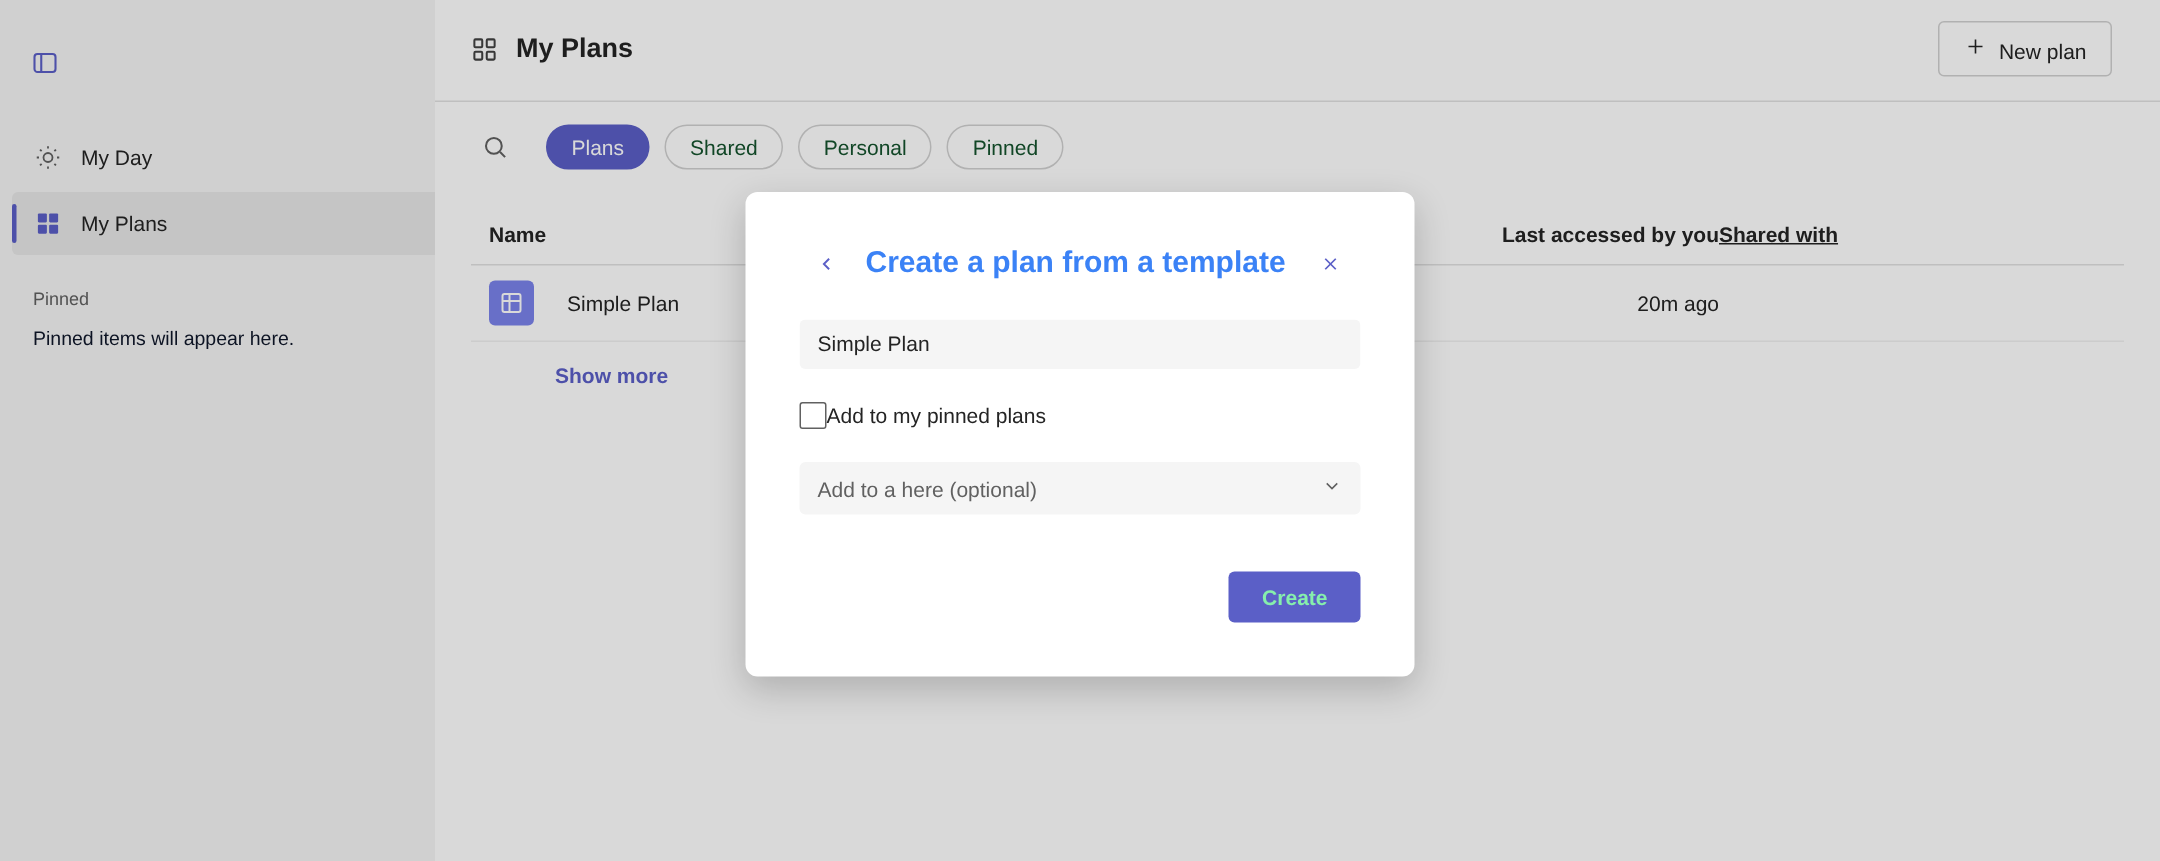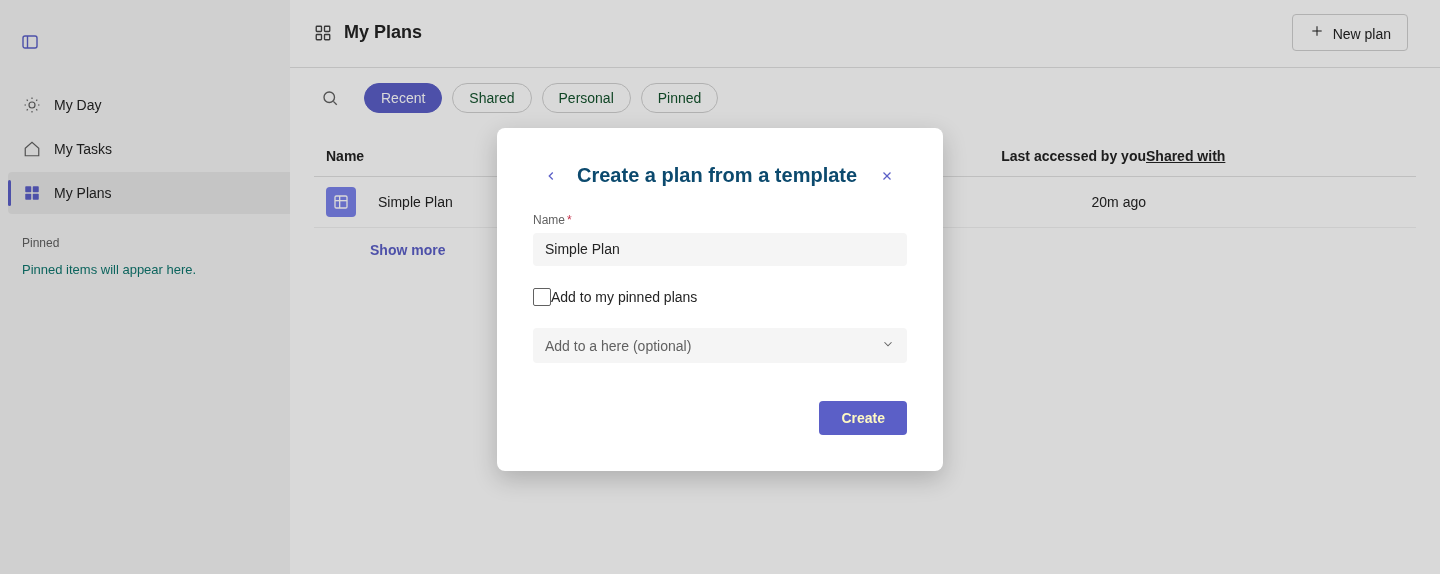--- a/index.html
+++ b/index.html
@@ -8,21 +8,21 @@
     
     .sidebar { position: absolute; left: 0; top: 16px; width: 340px; height: 100%; background: #f5f5f5; border-right: 1px solid #be185d; }
     .sidebar-toggle { position: absolute; top: 18px; left: 22px; width: 16px; height: 16px; }
     .nav-list { margin-top: 68px; padding: 0 8px; }
     .nav-item { display: flex; align-items: center; padding: 11px 14px; border-radius: 4px; cursor: pointer; font-size: 14px; color: #242424; margin-bottom: 2px; }
     .nav-item.active { background: #e8e8e8; position: relative; }
     .nav-item.active::before { content: ''; position: absolute; left: 0; top: 8px; bottom: 8px; width: 3px; background: #5b5fc7; border-radius: 2px; }
     .nav-icon { width: 20px; height: 20px; margin-right: 12px; display: inline-flex; align-items: center; justify-content: center; color: #616161; }
     .pinned-section { padding: 20px 22px 0; }
     .pinned-label { font-size: 12px; color: #616161; margin-bottom: 12px; }
-    .pinned-empty { font-size: 13px; color: #0f766e; }
+    .pinned-empty { font-size: 13px; color: #0f172a; }
     
     
     .main { position: absolute; left: 290px; top: 0; right: 0; height: 100%; background: #fff; }
     .main-header { display: flex; align-items: center; justify-content: space-between; padding: 14px 32px 16px 24px; border-bottom: 1px solid #e1e1e1; }
     .main-title-wrap { display: flex; align-items: center; gap: 12px; }
     .grid-icon { width: 18px; height: 18px; color: #424242; }
     .main-title { font-size: 18px; font-weight: 700; color: #242424; }
     .new-plan-btn { display: flex; align-items: flex-end; gap: 8px; padding: 8px 16px; background: #fff; border: 1px solid #d1d1d1; border-radius: 4px; font-size: 14px; color: #242424; cursor: pointer; }
     
     
@@ -41,32 +41,32 @@
     .plan-icon { width: 30px; height: 30px; background: #7b83eb; border-radius: 4px; margin-right: 22px; display: flex; align-items: center; justify-content: center; color: #fff; }
     .show-more { padding: 14px 56px; font-size: 14px; font-weight: 600; color: #5b5fc7; cursor: pointer; }
     
     
     .overlay { position: absolute; inset: 0; background: rgba(0,0,0,0.15); }
     
     
     .modal { position: absolute; left: 497px; top: 128px; width: 446px; background: #fff; border-radius: 8px; box-shadow: 0 8px 24px rgba(0,0,0,0.2); padding: 36px 36px 36px 36px; }
     .modal-head { display: flex; align-items: center; gap: 16px; margin-bottom: 26px; margin-left: 8px; }
     .back-btn { width: 20px; height: 20px; cursor: pointer; color: #5b5fc7; display: flex; align-items: center; justify-content: center;}
-    .modal-title { font-size: 20px; font-weight: 700; color: #0c4a6e; flex: none; }
+    .modal-title { font-size: 20px; font-weight: 700; color: #3b82f6; flex: none; }
     .close-btn { width: 20px; height: 20px; cursor: pointer; color: #5b5fc7; display: flex; align-items: center; justify-content: center; margin-left: 4px; }
     .form-label { font-size: 12px; color: #616161; margin-bottom: 6px; display: block; }
     .required { color: #c4314b; margin-left: 2px; }
     .text-input { width: 100%; padding: 8px 12px; font-size: 14px; color: #242424; background: #f5f5f5; border: none; border-bottom: 1px solid transparent; border-radius: 4px; outline: none; }
     .checkbox-row { display: flex; align-items: center; gap: 0; margin-top: 22px; }
     .checkbox { width: 18px; height: 18px; border: 1px solid #616161; border-radius: 2px; cursor: pointer; }
     .checkbox-label { font-size: 14px; color: #242424; }
     .select-wrap { position: relative; margin-top: 22px; }
     .select { width: 100%; padding: 9px 12px; font-size: 14px; color: #616161; background: #f5f5f5; border: none; border-radius: 4px; cursor: pointer; display: flex; align-items: center; justify-content: space-between; }
     .modal-footer { display: flex; justify-content: flex-end; margin-top: 38px; }
-    .create-btn { padding: 9px 22px; background: #5b5fc7; color: #fef9c3; font-size: 14px; font-weight: 600; border: none; border-radius: 4px; cursor: pointer; }
+    .create-btn { padding: 9px 22px; background: #5b5fc7; color: #86efac; font-size: 14px; font-weight: 600; border: none; border-radius: 4px; cursor: pointer; }
   </style>
 </head>
 <body>
 
 <aside class="sidebar">
   <div class="sidebar-toggle">
     <svg viewBox="0 0 16 16" fill="none" stroke="#5b5fc7" stroke-width="1.4">
         <rect x="1" y="2" width="14" height="12" rx="2"></rect>
         <line x1="5.5" y1="2" x2="5.5" y2="14"></line>
       </svg>
@@ -81,28 +81,20 @@
             <line x1="4.93" y1="4.93" x2="6.34" y2="6.34"></line>
             <line x1="17.66" y1="17.66" x2="19.07" y2="19.07"></line>
             <line x1="2" y1="12" x2="4" y2="12"></line>
             <line x1="20" y1="12" x2="22" y2="12"></line>
             <line x1="4.93" y1="19.07" x2="6.34" y2="17.66"></line>
             <line x1="17.66" y1="6.34" x2="19.07" y2="4.93"></line>
           </svg>
       </span>
       <span>My Day</span>
     </div>
-    <div class="nav-item">
-      <span class="nav-icon">
-        <svg width="18" height="18" viewBox="0 0 24 24" fill="none" stroke="currentColor" stroke-width="1.6">
-            <path d="M3 11 L12 3 L21 11 L21 21 L3 21 Z"></path>
-          </svg>
-      </span>
-      <span>My Tasks</span>
-    </div>
     <div class="nav-item active">
       <span class="nav-icon" style="color:#5b5fc7">
         <svg width="18" height="18" viewBox="0 0 24 24" fill="currentColor">
             <rect x="3" y="3" width="8" height="8" rx="1"></rect>
             <rect x="13" y="3" width="8" height="8" rx="1"></rect>
             <rect x="3" y="13" width="8" height="8" rx="1"></rect>
             <rect x="13" y="13" width="8" height="8" rx="1"></rect>
           </svg>
       </span>
       <span>My Plans</span>
@@ -138,21 +130,21 @@
     </button>
   </div>
 
   <div class="filter-bar">
     <button class="search-btn">
       <svg width="18" height="18" viewBox="0 0 24 24" fill="none" stroke="currentColor" stroke-width="1.8">
           <circle cx="11" cy="11" r="7"></circle>
           <line x1="21" y1="21" x2="16.5" y2="16.5"></line>
         </svg>
     </button>
-    <button class="filter-pill active">Recent</button>
+    <button class="filter-pill active">Plans</button>
     <button class="filter-pill">Shared</button>
     <button class="filter-pill">Personal</button>
     <button class="filter-pill">Pinned</button>
   </div>
 
   <div class="table-wrap">
     <div class="table-header">
       <div class="col-name">Name</div>
       <div class="col-accessed">Last accessed by you</div>
       <div class="col-shared">Shared with</div>
@@ -186,23 +178,20 @@
     </span>
     <h2 class="modal-title">Create a plan from a template</h2>
     <span class="close-btn">
       <svg width="14" height="14" viewBox="0 0 24 24" fill="none" stroke="currentColor" stroke-width="2">
           <line x1="18" y1="6" x2="6" y2="18"></line>
           <line x1="6" y1="6" x2="18" y2="18"></line>
         </svg>
     </span>
   </div>
   
-  <label class="form-label">
-    <span>Name</span><span class="required">*</span>
-  </label>
   <input class="text-input" type="text" value="Simple Plan" style="">
   
   <div class="checkbox-row">
     <div class="checkbox"></div>
     <span class="checkbox-label">Add to my pinned plans</span>
   </div>
   
   <div class="select-wrap">
     <div class="select">
       <span>Add to a here (optional)</span>

